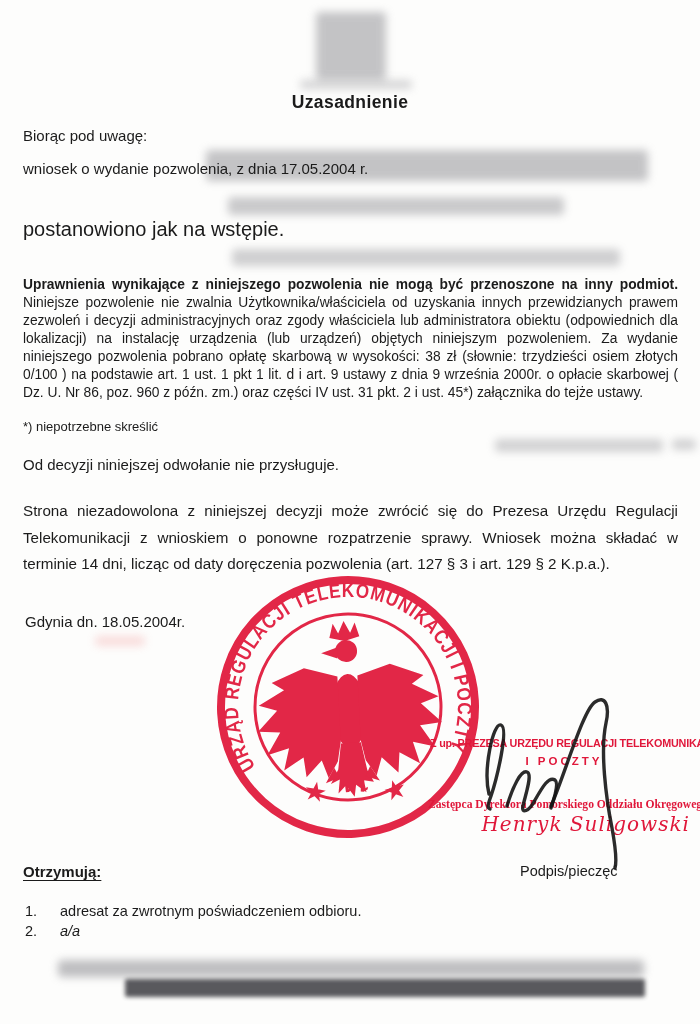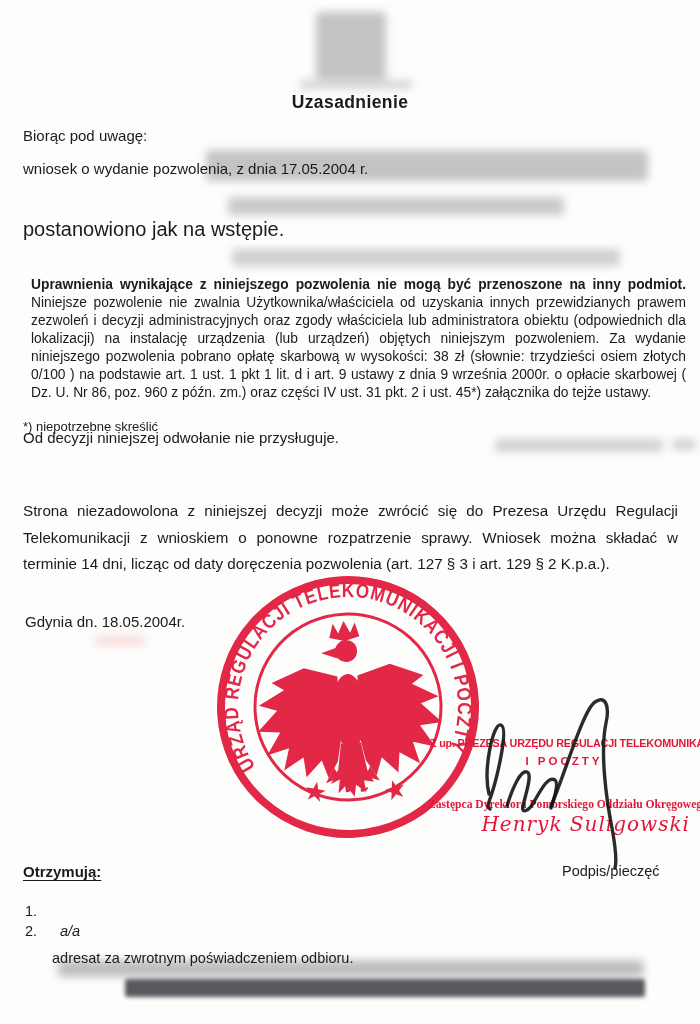--- a/index.html
+++ b/index.html
@@ -4,32 +4,32 @@
 <style>
   html,body{margin:0;padding:0;}
   body{width:700px;height:1024px;position:relative;background:#fdfdfc;overflow:hidden;
        font-family:"Liberation Sans",sans-serif;color:#1b1b1b;}
   .abs{position:absolute;}
   
   .doc-title{left:0;top:92px;width:700px;text-align:center;font-size:17.5px;font-weight:bold;letter-spacing:.4px;}
   .line-intro1{left:23px;top:127px;font-size:15px;}
   .line-intro2{left:23px;top:160px;font-size:15px;}
   .line-intro3{left:23px;top:218px;font-size:20px;}
-  .legal-para{left:23px;top:276px;width:655px;font-size:13.8px;line-height:18px;text-align:justify;margin-left:8px;}
+  .legal-para{left:23px;top:276px;width:655px;font-size:13.8px;line-height:18px;text-align:justify;}
   .legal-para .lead{font-weight:bold;}
   .footnote{left:23px;top:419px;font-size:13px;}
-  .no-appeal{left:23px;top:429px;font-size:15px;}
+  .no-appeal{left:23px;top:456px;font-size:15px;}
   .appeal-para{left:23px;top:486px;width:655px;font-size:15.2px;line-height:26.5px;text-align:justify;margin-top:12px;}
   .place-date{left:25px;top:613px;font-size:15px;}
   
   .received-label{left:23px;top:863px;font-size:15px;font-weight:bold;text-decoration:underline;text-underline-offset:3px;}
-  .signature-label{left:562px;top:863px;font-size:14.5px;}
+  .signature-label{left:520px;top:863px;font-size:14.5px;}
   .item-num{font-size:14.5px;}
   .item-text{font-size:14.5px;}
-  .num1{left:25px;top:903px;} .txt1{left:52px;top:903px;margin-top:47px;}
+  .num1{left:25px;top:903px;} .txt1{left:60px;top:903px;}
   .num2{left:25px;top:923px;} .txt2{left:60px;top:923px;font-style:italic;}
   
   .stamp-wrap{left:212px;top:571px;width:272px;height:272px;opacity:.93;transform:rotate(-3deg);}
   .stamp-red{fill:var(--stamp-red,#e0173a);}
   .stamp-ring{fill:none;stroke:var(--stamp-red,#e0173a);}
   .ring-text{font-family:"Liberation Sans",sans-serif;font-weight:bold;font-size:20px;letter-spacing:1px;}
   .ring-bottom{font-family:"Liberation Sans",sans-serif;font-weight:bold;font-size:23px;letter-spacing:6px;}
   
   .red-block{color:var(--stamp-red,#e0173a);}
   .sig-line1{left:430px;top:737px;width:268px;text-align:center;font-size:10.8px;font-weight:bold;letter-spacing:-.2px;white-space:nowrap;}

